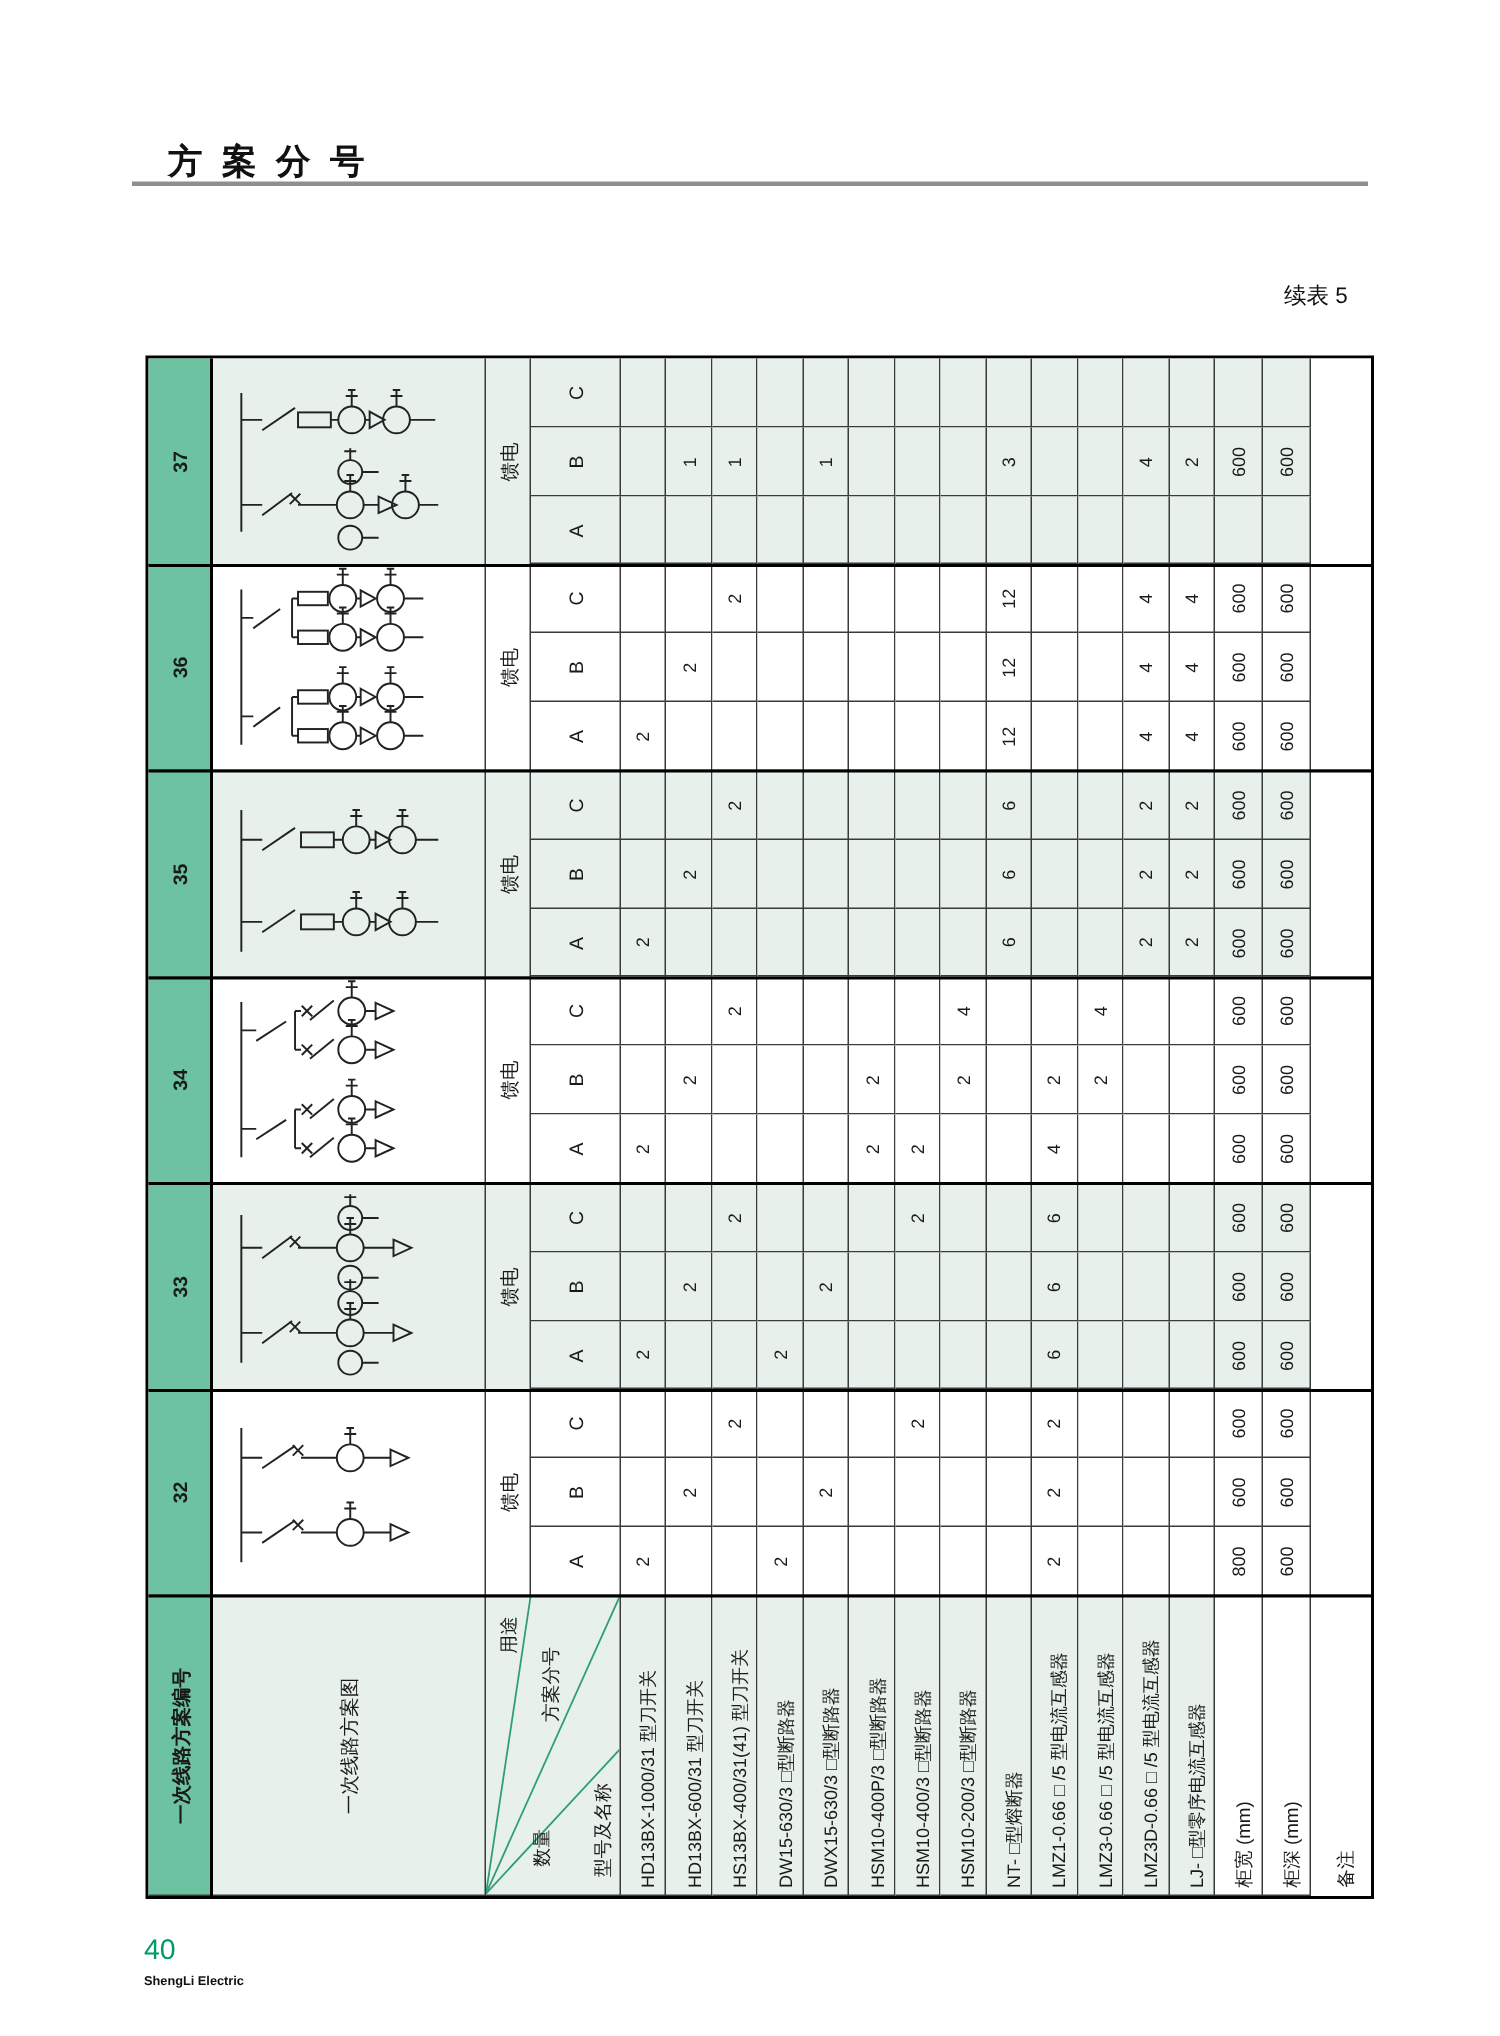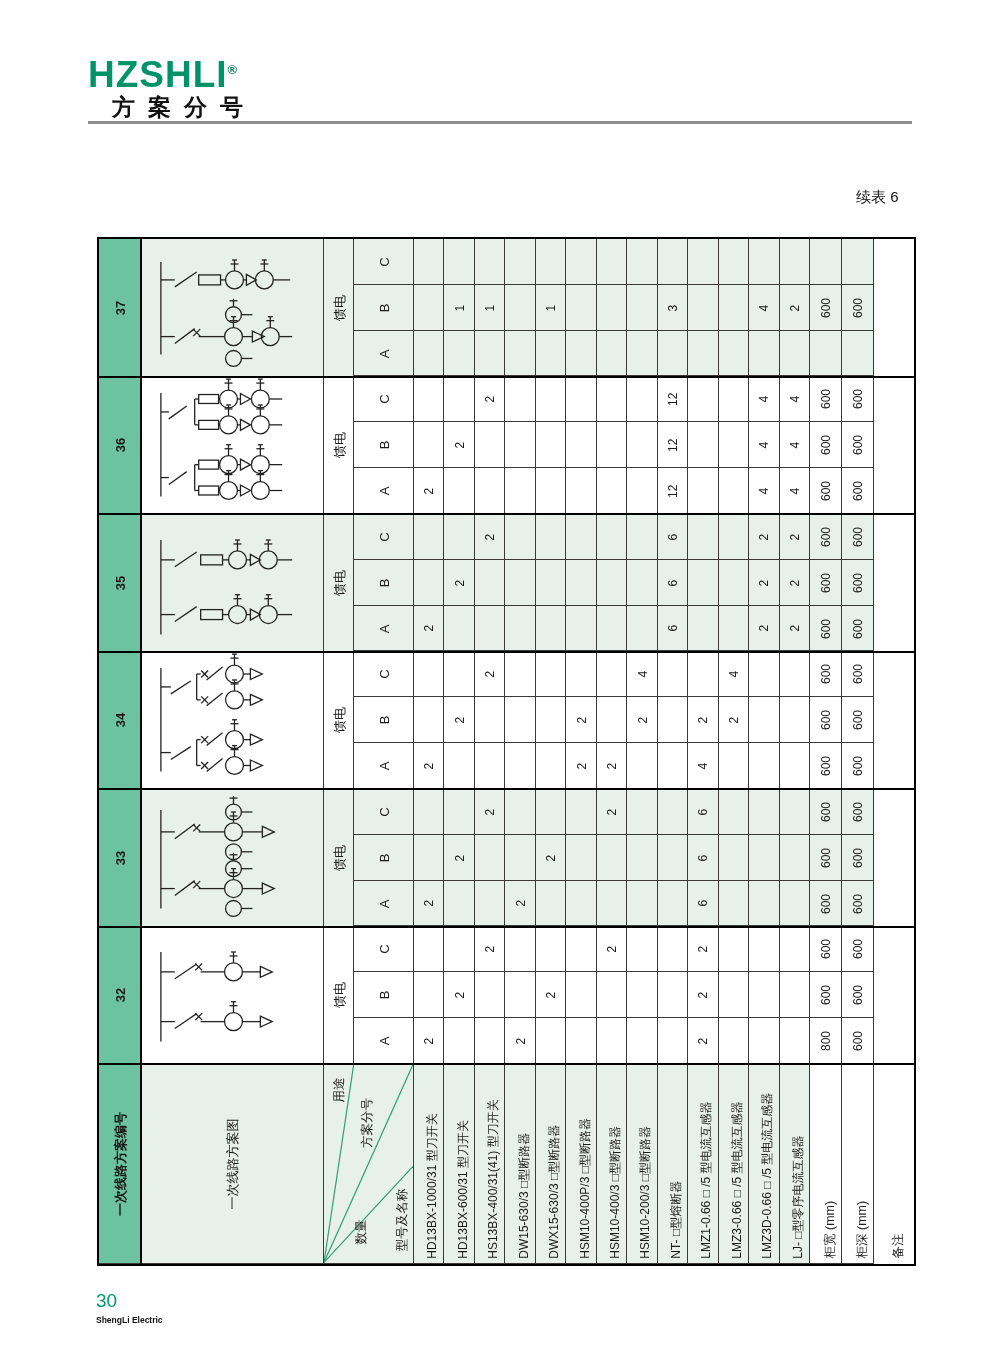--- a/index.html
+++ b/index.html
@@ -19,24 +19,23 @@
   #table .cell{position:absolute;box-sizing:border-box;}
   #table .rot{position:absolute;display:flex;align-items:center;white-space:nowrap;
               transform:rotate(-90deg);line-height:1;pointer-events:none;}
   #table svg{position:absolute;pointer-events:none;}
   .tline{position:absolute;background:#000;pointer-events:none;}
 </style>
 </head>
 <body>
 <div class="page">
 
-  <div class="logo-brand"><span>HZSHLI</span><sup>®</sup></div>
   <div class="logo-sub">方案分号</div>
   <div class="rule"></div>
-  <div class="cont-note">续表 6</div>
+  <div class="cont-note">续表 5</div>
 
   <div id="table">
       <div class="cell" style="left: 0px; top: 0px; width: 42px; height: 137.5px; background: rgb(108, 194, 161); border-right: 1px solid rgb(58, 58, 58); border-bottom: 1px solid rgb(58, 58, 58);"></div>
       <div class="rot" style="left: -45.75px; top: 47.75px; width: 133.5px; height: 42px; font-size: 13px; justify-content: center; font-weight: bold;">37</div>
       <div class="cell" style="left: 42px; top: 0px; width: 183px; height: 137.5px; background: rgb(231, 240, 234); border-right: 1px solid rgb(58, 58, 58); border-bottom: 1px solid rgb(58, 58, 58);"></div>
       <svg width="182" height="136.5" viewBox="0 0 183 137" style="left: 42px; top: 0.5px;">
         <g stroke="#222" stroke-width="1.3" fill="none">
           <line x1="20" y1="22" x2="20" y2="115"></line>
           <line x1="20" y1="40" x2="34" y2="40"></line>
           <line x1="34" y1="47" x2="56" y2="32"></line>
@@ -773,15 +772,15 @@
       <div class="rot" style="left: 697px; top: 905px; width: 196px; height: 40px; font-size: 12.5px; justify-content: flex-start; padding-left: 7px;">备注</div>
       <div class="tline" style="left: 0px; top: 136.5px; width: 815px; height: 2px;"></div>
       <div class="tline" style="left: 0px; top: 274px; width: 815px; height: 2px;"></div>
       <div class="tline" style="left: 0px; top: 411.5px; width: 815px; height: 2px;"></div>
       <div class="tline" style="left: 0px; top: 549px; width: 815px; height: 2px;"></div>
       <div class="tline" style="left: 0px; top: 686.5px; width: 815px; height: 2px;"></div>
       <div class="tline" style="left: 0px; top: 824px; width: 815px; height: 2px;"></div>
       <div class="tline" style="left: 41px; top: 0px; width: 2px; height: 1025px;"></div>
     </div>
 
-  <div class="pagenum">30</div>
+  <div class="pagenum">40</div>
   <div class="footer-brand">ShengLi Electric</div>
 </div>
 
 </body></html>

